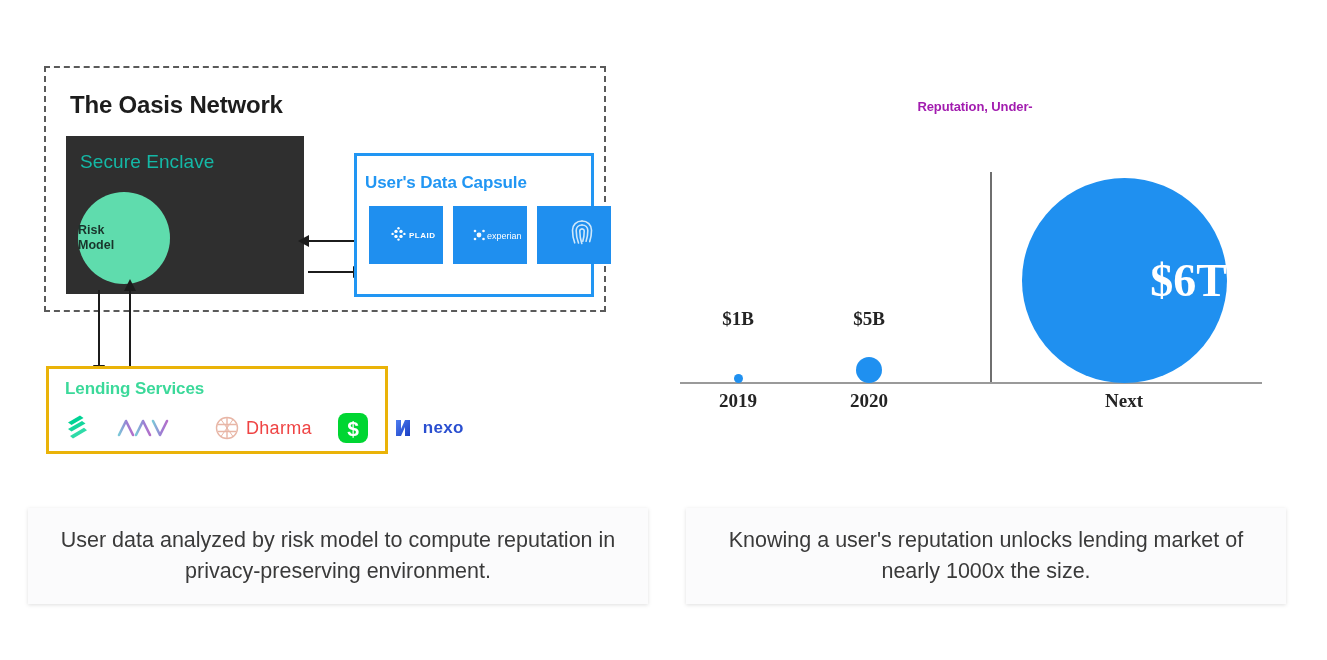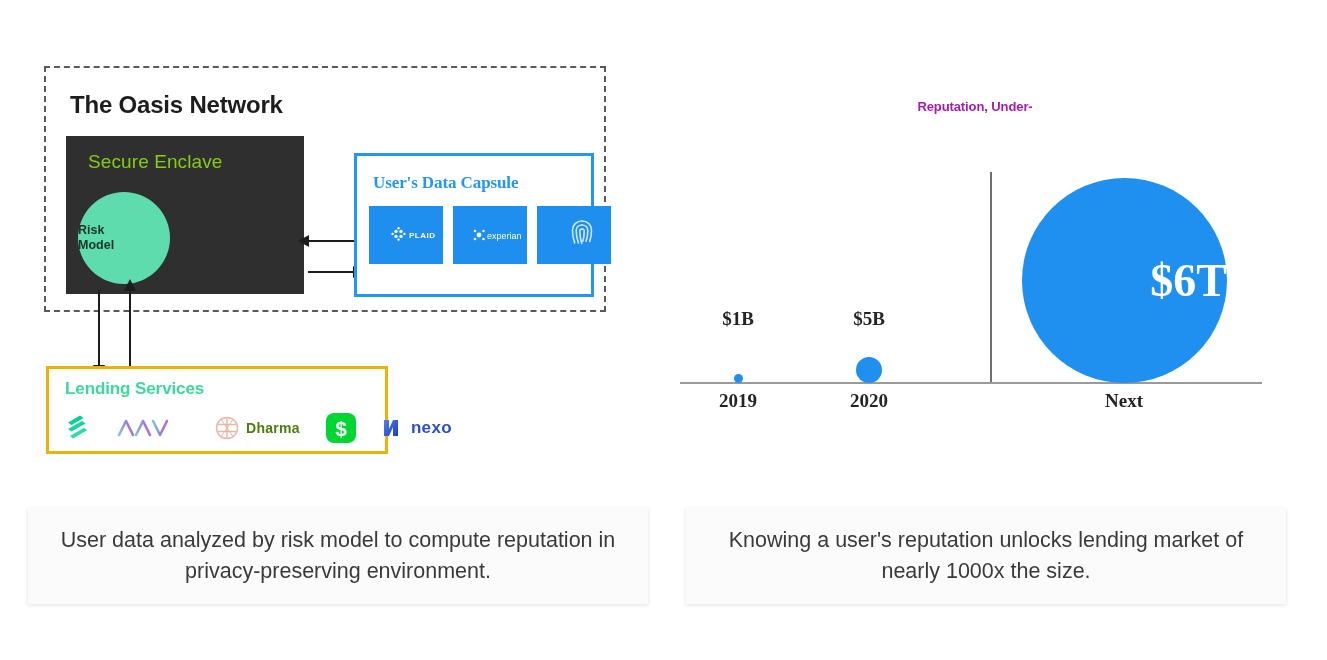--- a/index.html
+++ b/index.html
@@ -43,23 +43,22 @@
     top: 68px;
     width: 238px;
     height: 158px;
     background: #2f2f2f;
   }
   #secure-enclave-label {
     position: absolute;
     left: 14px;
     top: 15px;
     font-size: 19px;
-    color: #84cc16;
+    color: #14b8a6;
     letter-spacing: 0.1px;
-    margin-left: 8px;
   }
   #risk-model-circle {
     position: absolute;
     left: 12px;
     top: 56px;
     width: 92px;
     height: 92px;
     border-radius: 50%;
     background: #5fdcad;
     display: flex;
@@ -78,27 +77,26 @@
     left: 308px;
     top: 85px;
     width: 240px;
     height: 144px;
     border: 3px solid #2196f3;
     box-sizing: border-box;
     background: #ffffff;
   }
   #data-capsule-label {
     position: absolute;
-    left: 16px;
+    left: 8px;
     top: 17px;
     font-size: 17px;
     font-weight: bold;
     color: #2196f3;
     letter-spacing: -0.1px;
-    font-family: Liberation Serif, serif;
   }
   .capsule-tiles {
     position: absolute;
     left: 12px;
     top: 50px;
     display: flex;
     gap: 10px;
   }
   .capsule-tile {
     width: 58px;
@@ -371,21 +369,21 @@
         </g>
       </svg>
     </div>
 
     <div class="logo-wrap">
       <svg width="24" height="24" viewBox="0 0 24 24" aria-hidden="true" fill="none" stroke="#e8b6a6" stroke-width="1.4">
         <circle cx="12" cy="12" r="10.5"></circle>
         <path d="M3 8.5h18M3 15.5h18M12 1.5v21"></path>
         <path d="M6 3.5 L18 20.5M18 3.5 L6 20.5" stroke-width="1"></path>
       </svg>
-      <span class="logo-text" style="color:#4d7c0f;font-size:14px;font-weight:bold;">Dharma</span>
+      <span class="logo-text" style="color:#ef4444;font-size:18px;font-weight:normal;">Dharma</span>
     </div>
 
     <div class="logo-wrap">
       <svg width="30" height="30" viewBox="0 0 30 30" aria-hidden="true">
         <rect x="0" y="0" width="30" height="30" rx="8" fill="#00d632"></rect>
         <text x="15" y="23" text-anchor="middle" font-family="Liberation Sans, sans-serif" font-size="21" font-weight="bold" fill="#ffffff">$</text>
       </svg>
     </div>
 
     <div class="logo-wrap">

